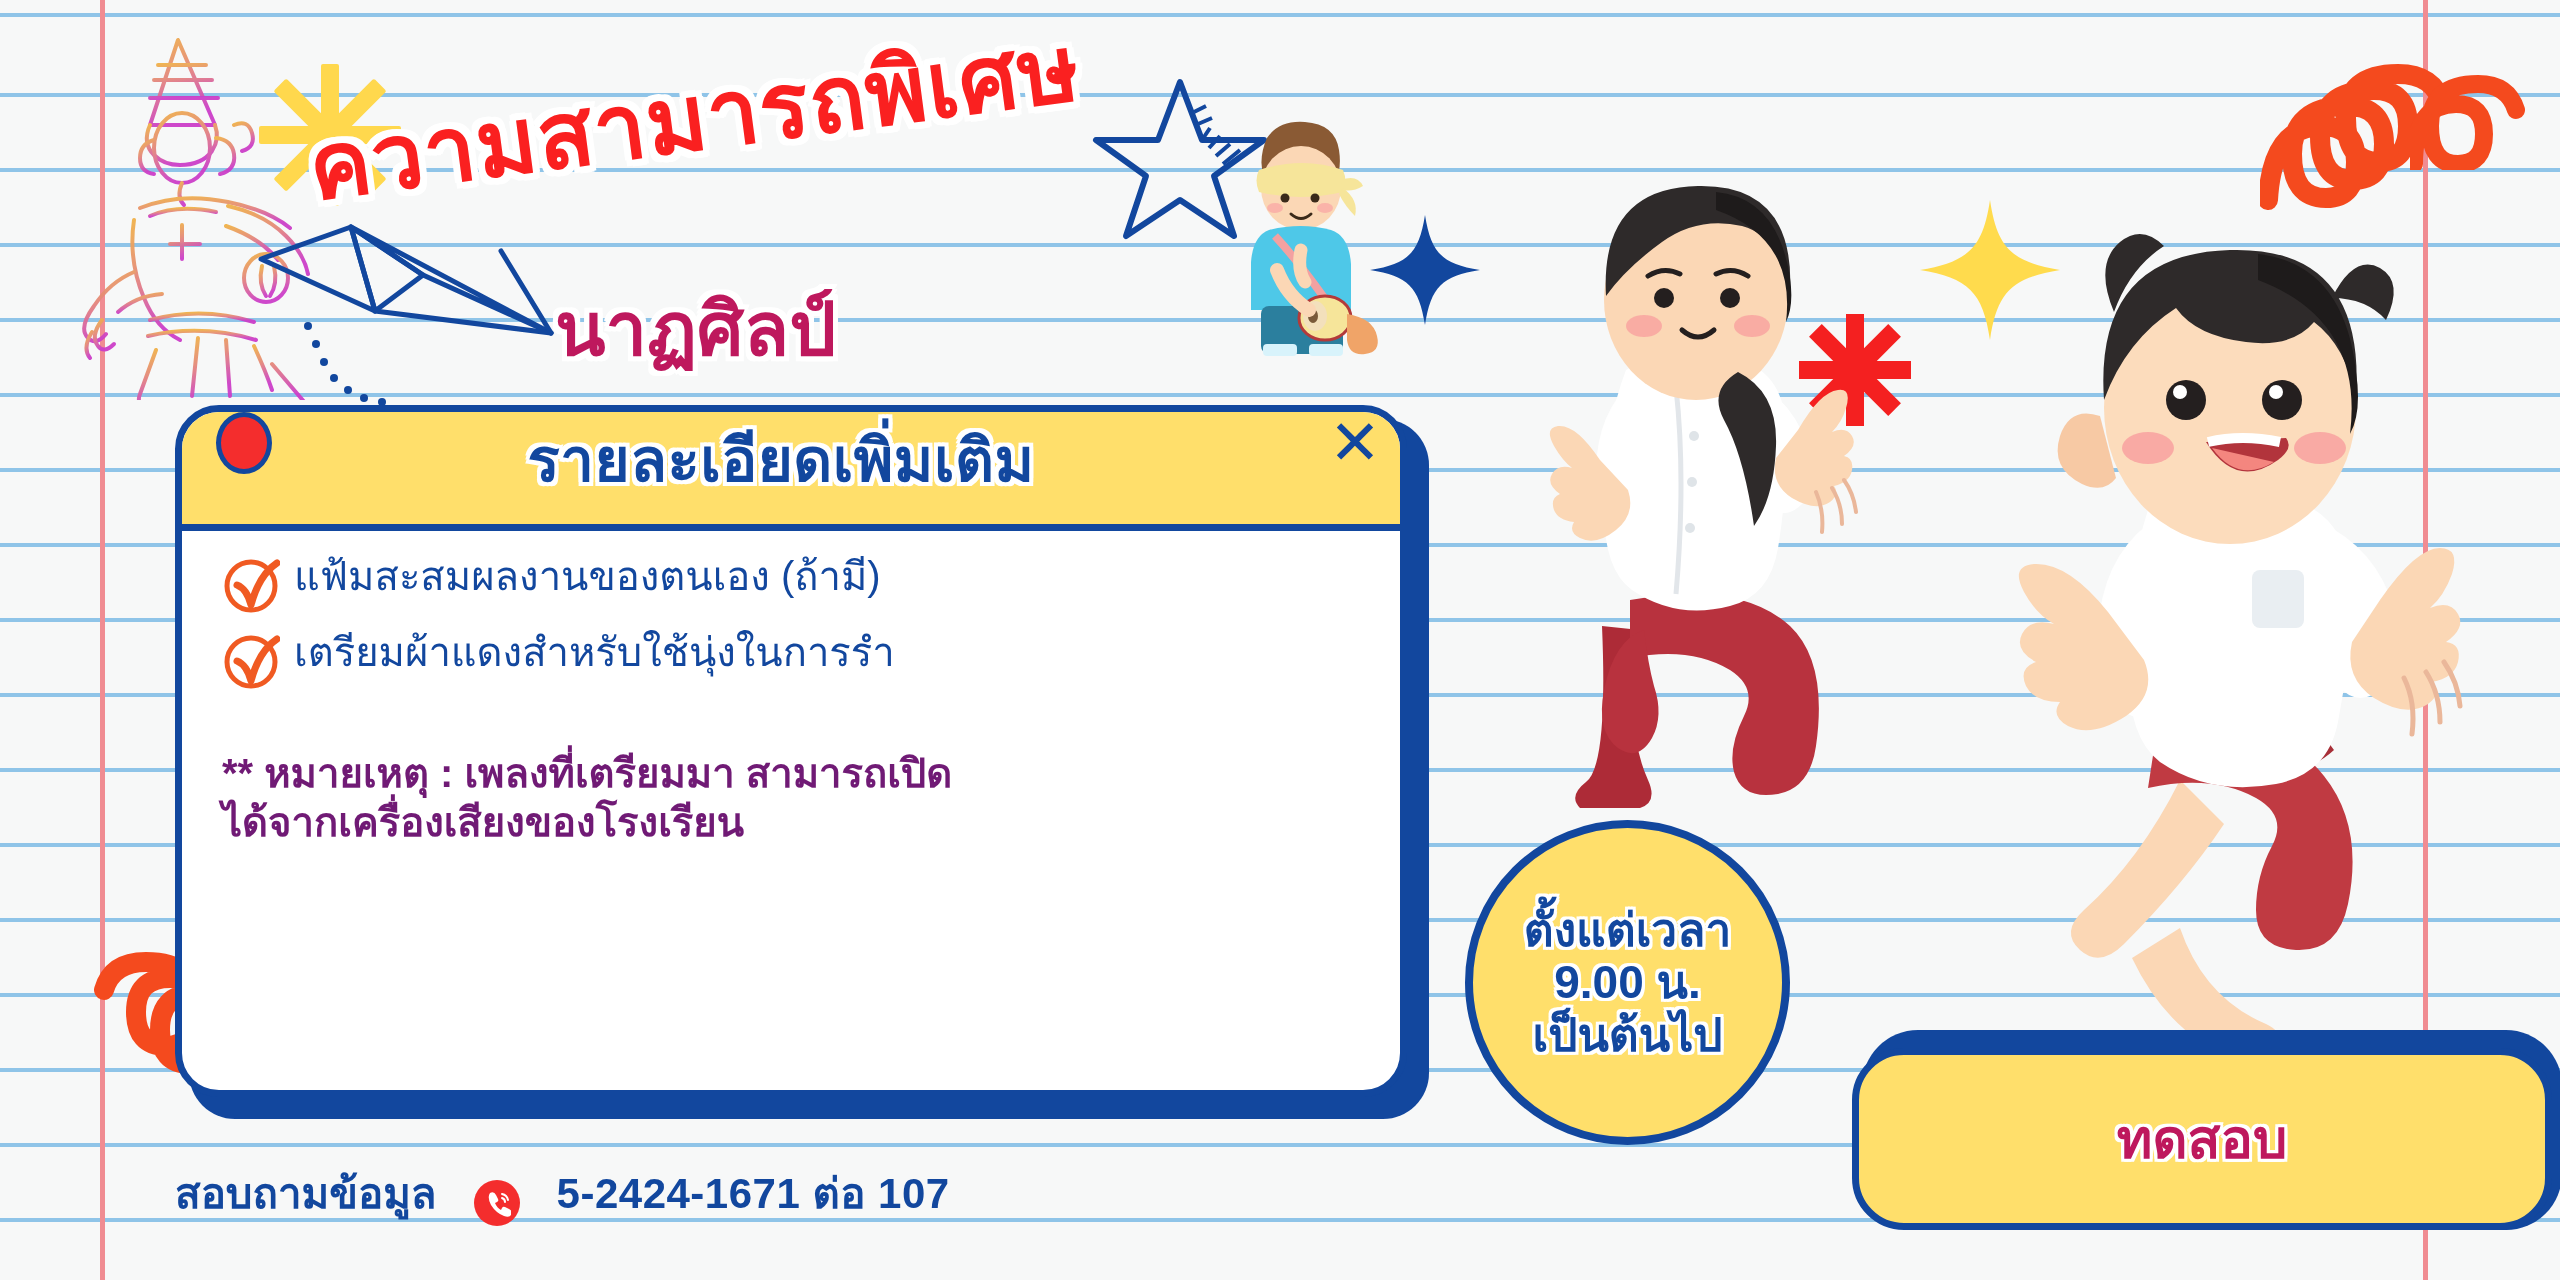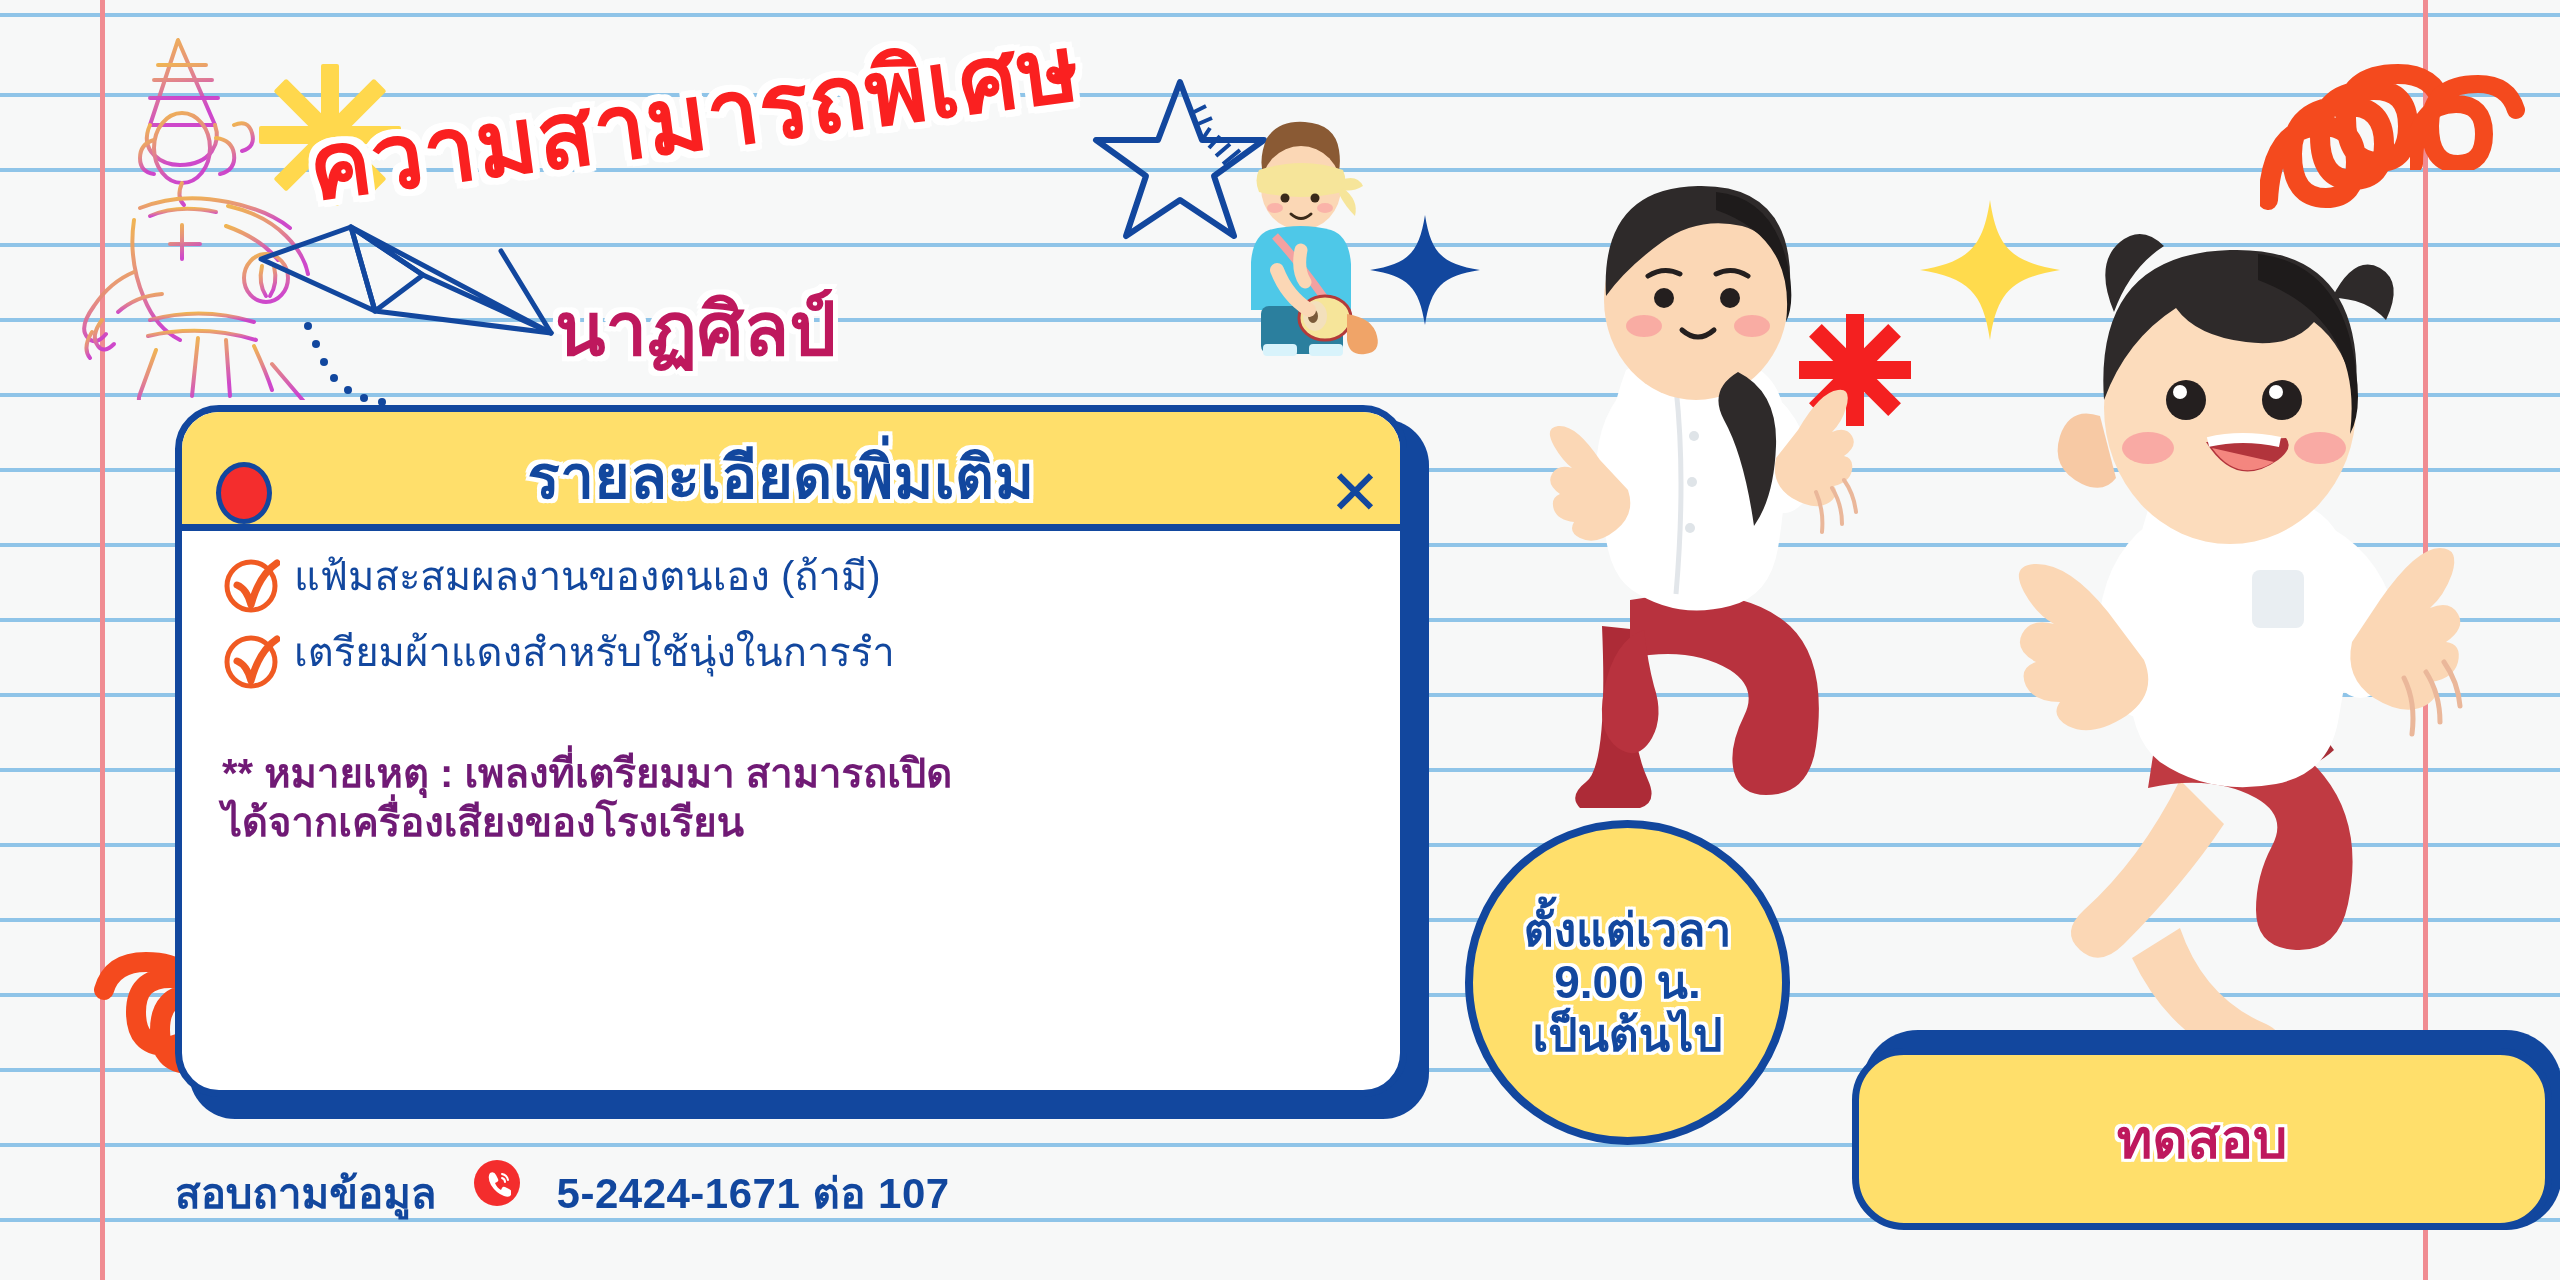--- a/index.html
+++ b/index.html
@@ -61,21 +61,21 @@
     background:#12479e;border-radius:46px;
   }
   .card{
     position:absolute;left:0;top:0;width:1232px;height:692px;
     background:#ffffff;border:7px solid #12479e;border-radius:44px;
     box-sizing:border-box;overflow:hidden;
   }
   .card-header{
     position:relative;height:112px;background:#ffdf6b;
     border-bottom:7px solid #12479e;
-    display:flex;align-items:flex-end;
+    display:flex;align-items:flex-start;
   }
   .dot-red{
     width:56px;height:62px;border-radius:50%;
     background:#f42d2d;border:5px solid #12479e;
     margin-left:34px;box-sizing:border-box;flex:0 0 auto;
   }
   .header-title{
     flex:1;text-align:center;
     font-size:60px;font-weight:bold;color:#12479e;
     letter-spacing:.5px;
@@ -100,21 +100,21 @@
   }
   .note-text{
     margin-top:58px;
     font-size:40px;font-weight:bold;color:#701a75;line-height:1.22;
     white-space:pre-line;
   }
 
   
   .contact{
     position:absolute;left:175px;top:1160px;
-    display:flex;align-items:flex-start;
+    display:flex;align-items:flex-end;
     font-size:42px;font-weight:bold;color:#12479e;gap:21px;
   }
   .phone-badge{
     width:46px;height:46px;border-radius:50%;
     background:#f42d2d;margin:0 16px;position:relative;flex:0 0 auto;
   }
   .phone-badge svg{position:absolute;left:9px;top:9px;}
   .contact-num{letter-spacing:.5px;}
 
   

